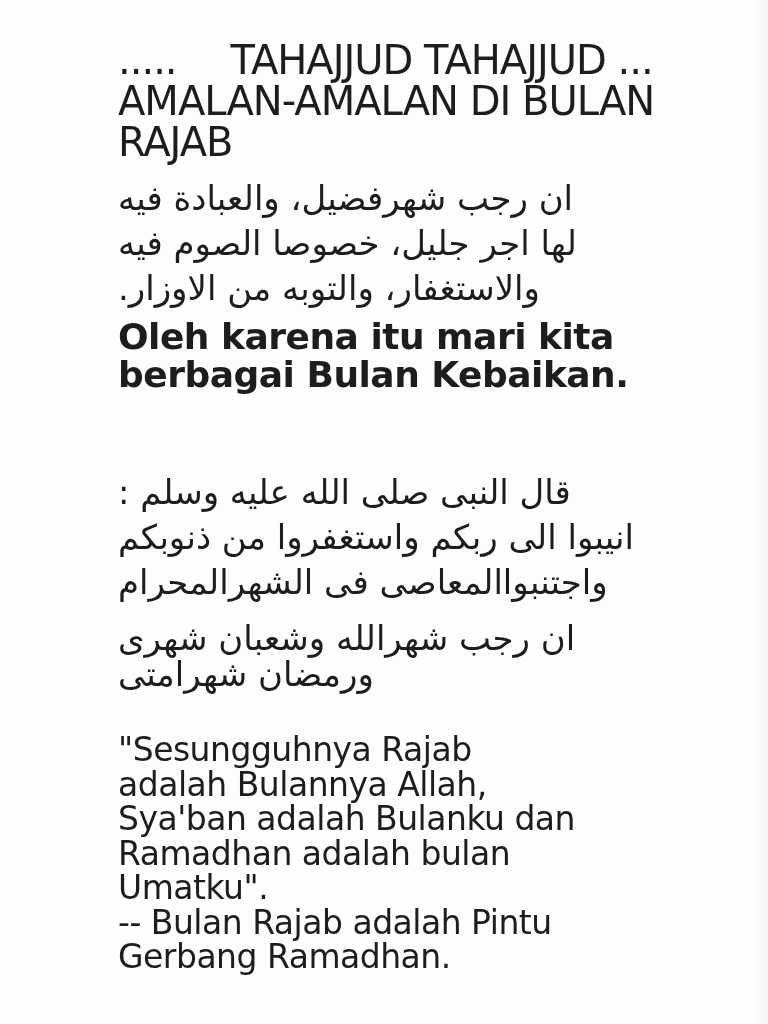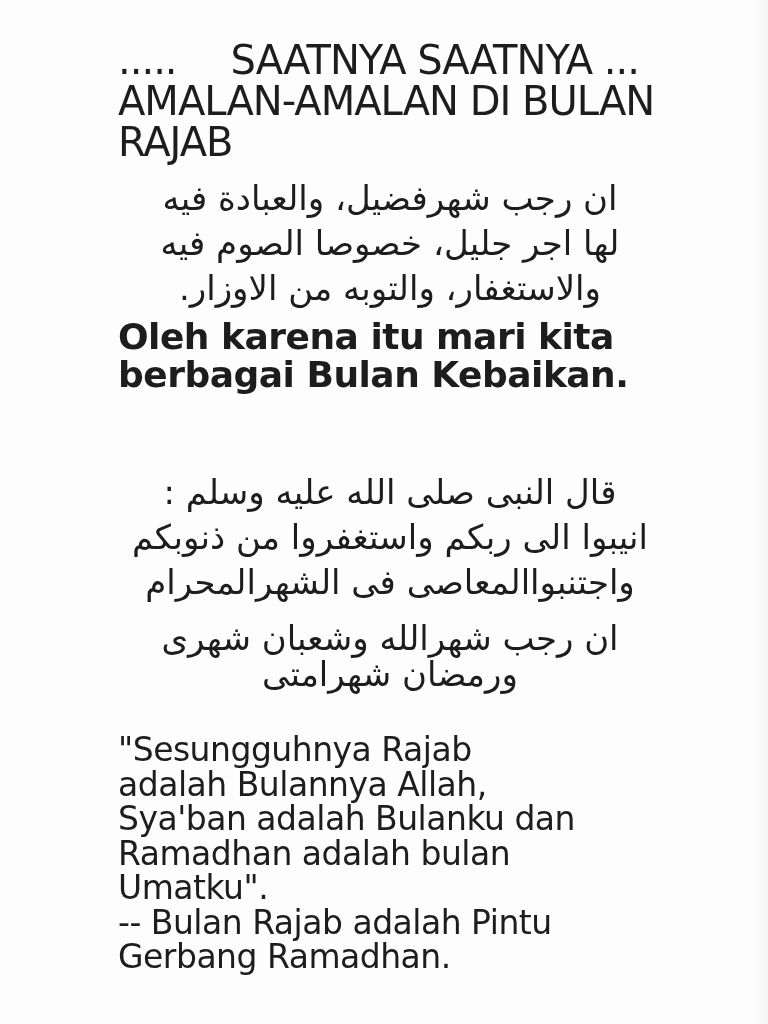--- a/index.html
+++ b/index.html
@@ -48,36 +48,36 @@
   .quote-para {
     top: 733px;
     font-size: 33px;
     line-height: 34.5px;
     letter-spacing: -0.5px;
     white-space: nowrap;
   }
 
   .arabic {
     direction: rtl;
-    text-align: center;
+    text-align: left;
     font-size: 34px;
     white-space: nowrap;
   }
   .arabic-1 { top: 176px; line-height: 45px; }
   .arabic-2 { top: 470px; line-height: 45px; }
   .arabic-3 { top: 620px; line-height: 36px; }
 </style>
 </head>
 <body>
 
 <div class="page">
 
   <div class="block title">
     <div>
-      <span>.....</span><span class="gap"></span><span>SAATNYA SAATNYA ...</span>
+      <span>.....</span><span class="gap"></span><span>TAHAJJUD TAHAJJUD ...</span>
     </div>
     <div>AMALAN-AMALAN DI BULAN</div>
     <div>RAJAB</div>
   </div>
 
   <div class="block arabic arabic-1" dir="rtl">
     <div>ان رجب شهرفضيل، والعبادة فيه</div>
     <div>لها اجر جليل، خصوصا الصوم فيه</div>
     <div>والاستغفار، والتوبه من الاوزار.</div>
   </div>

